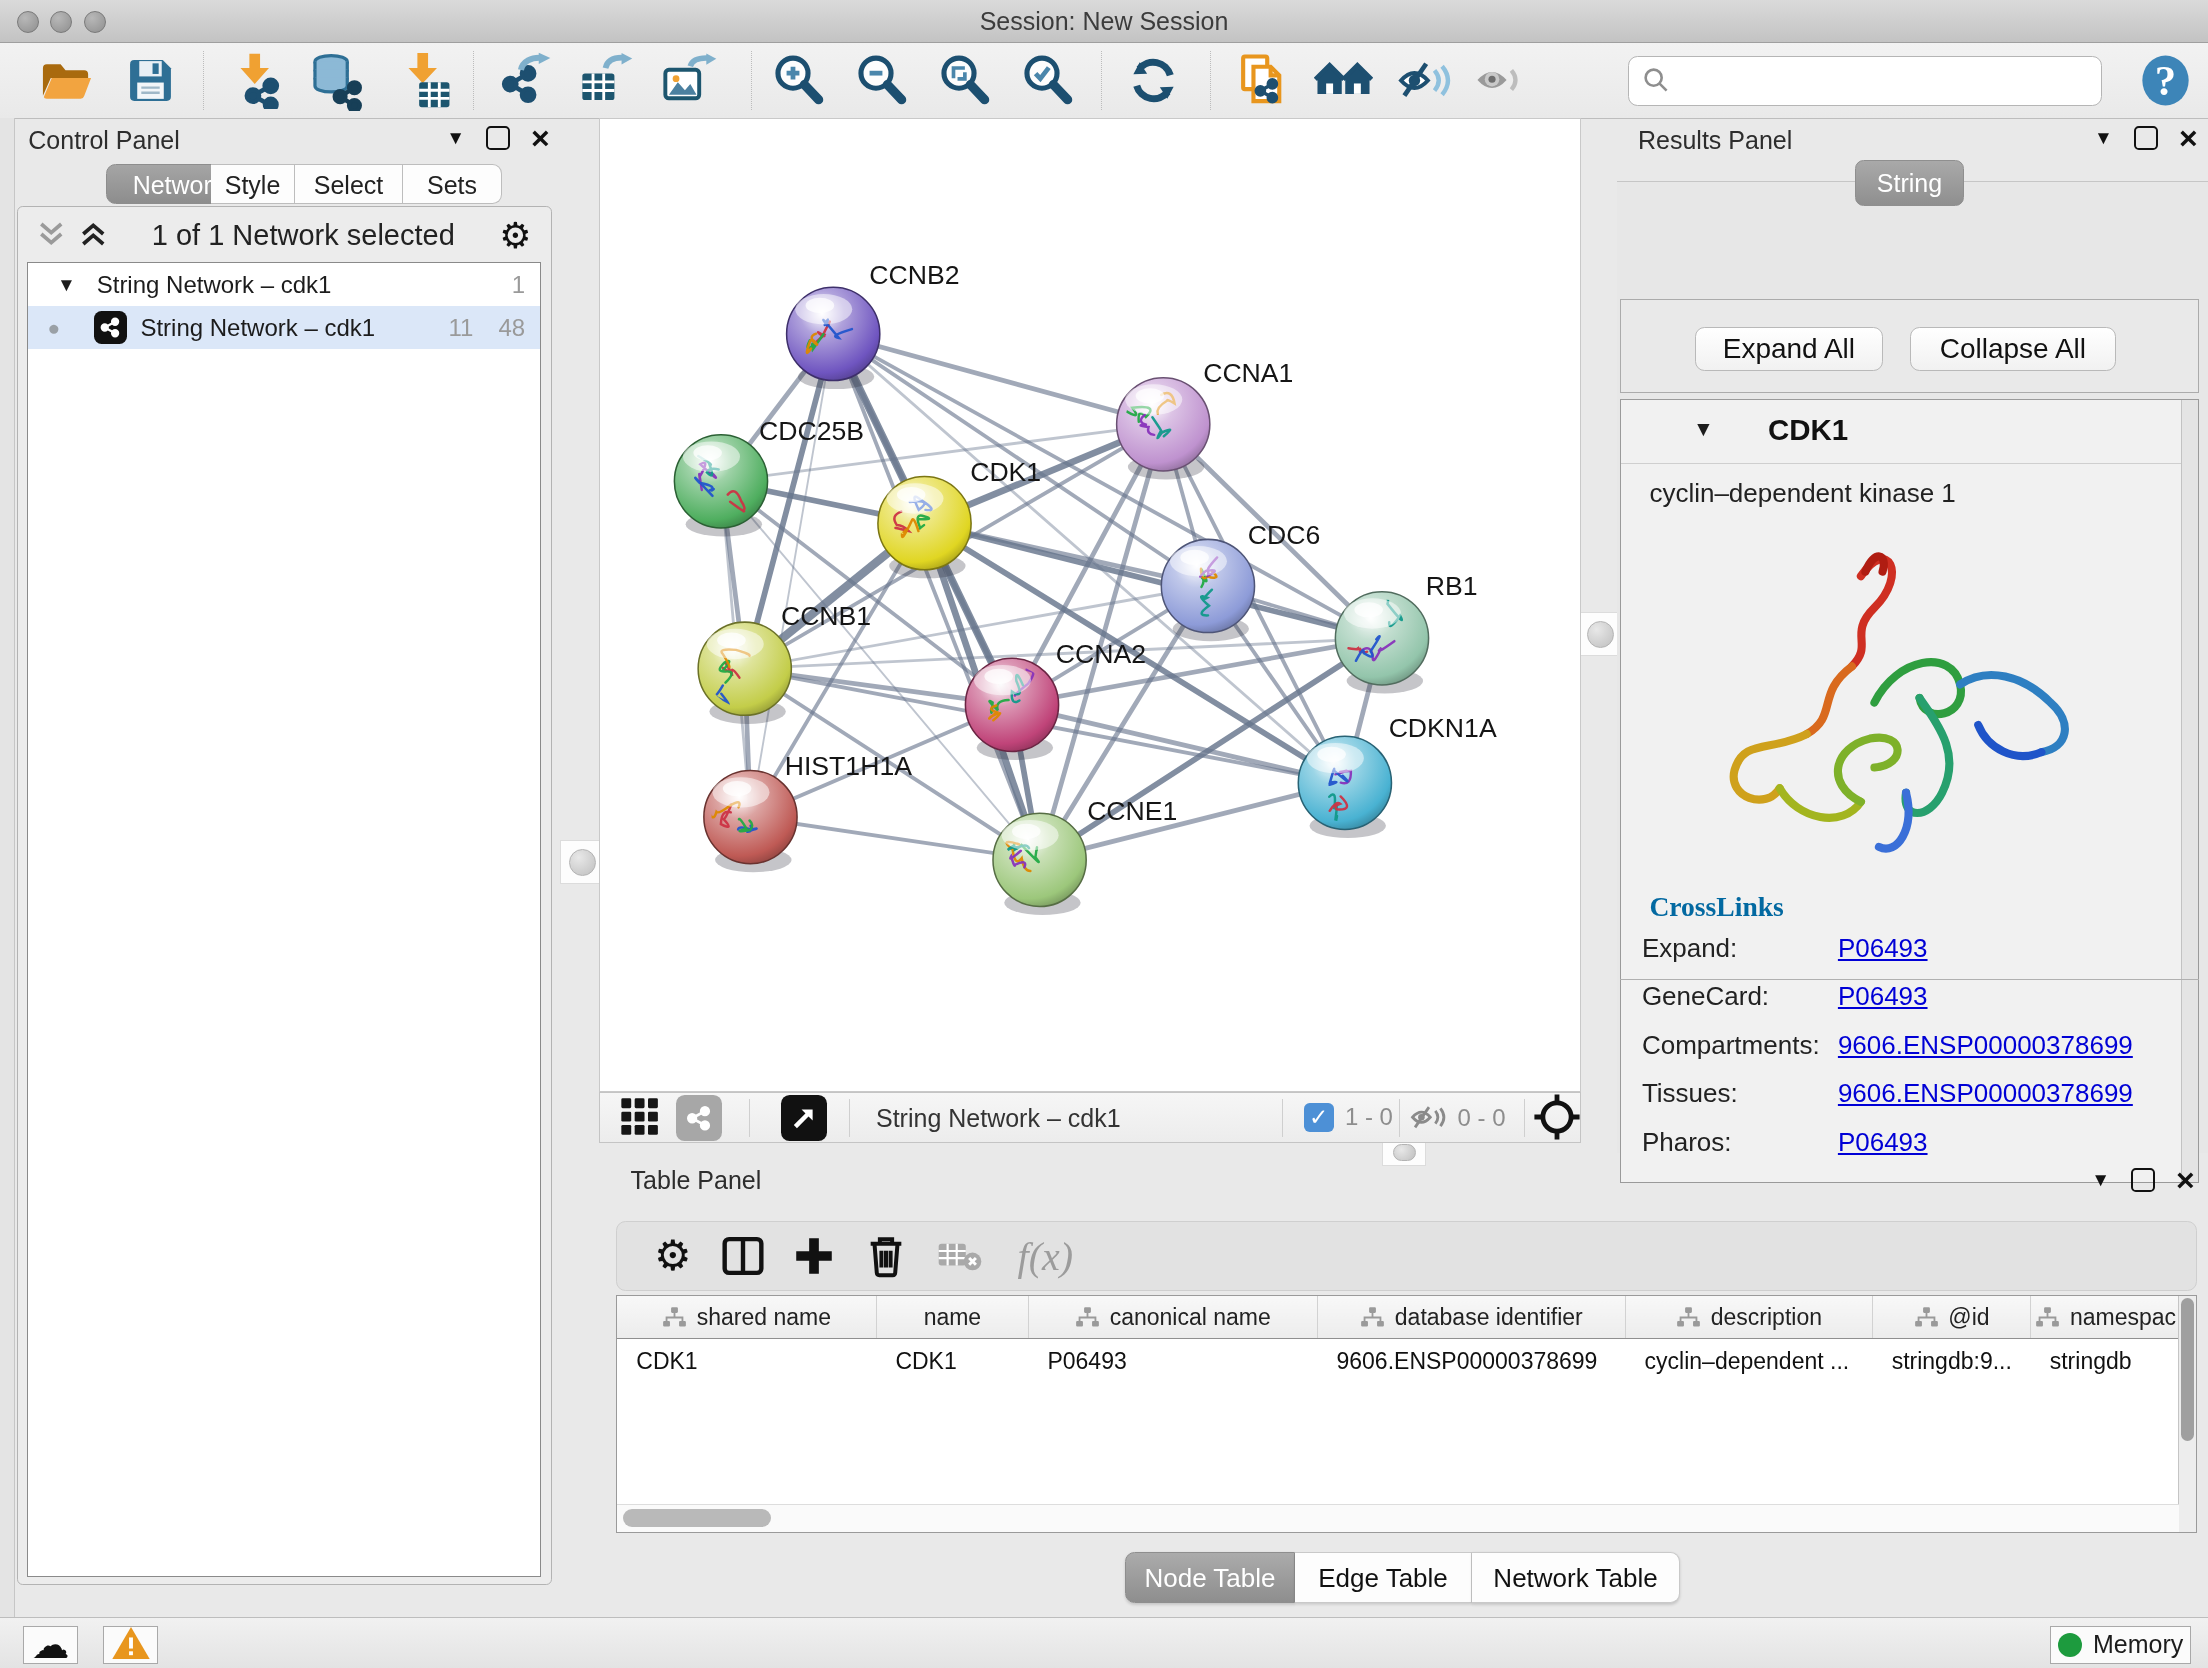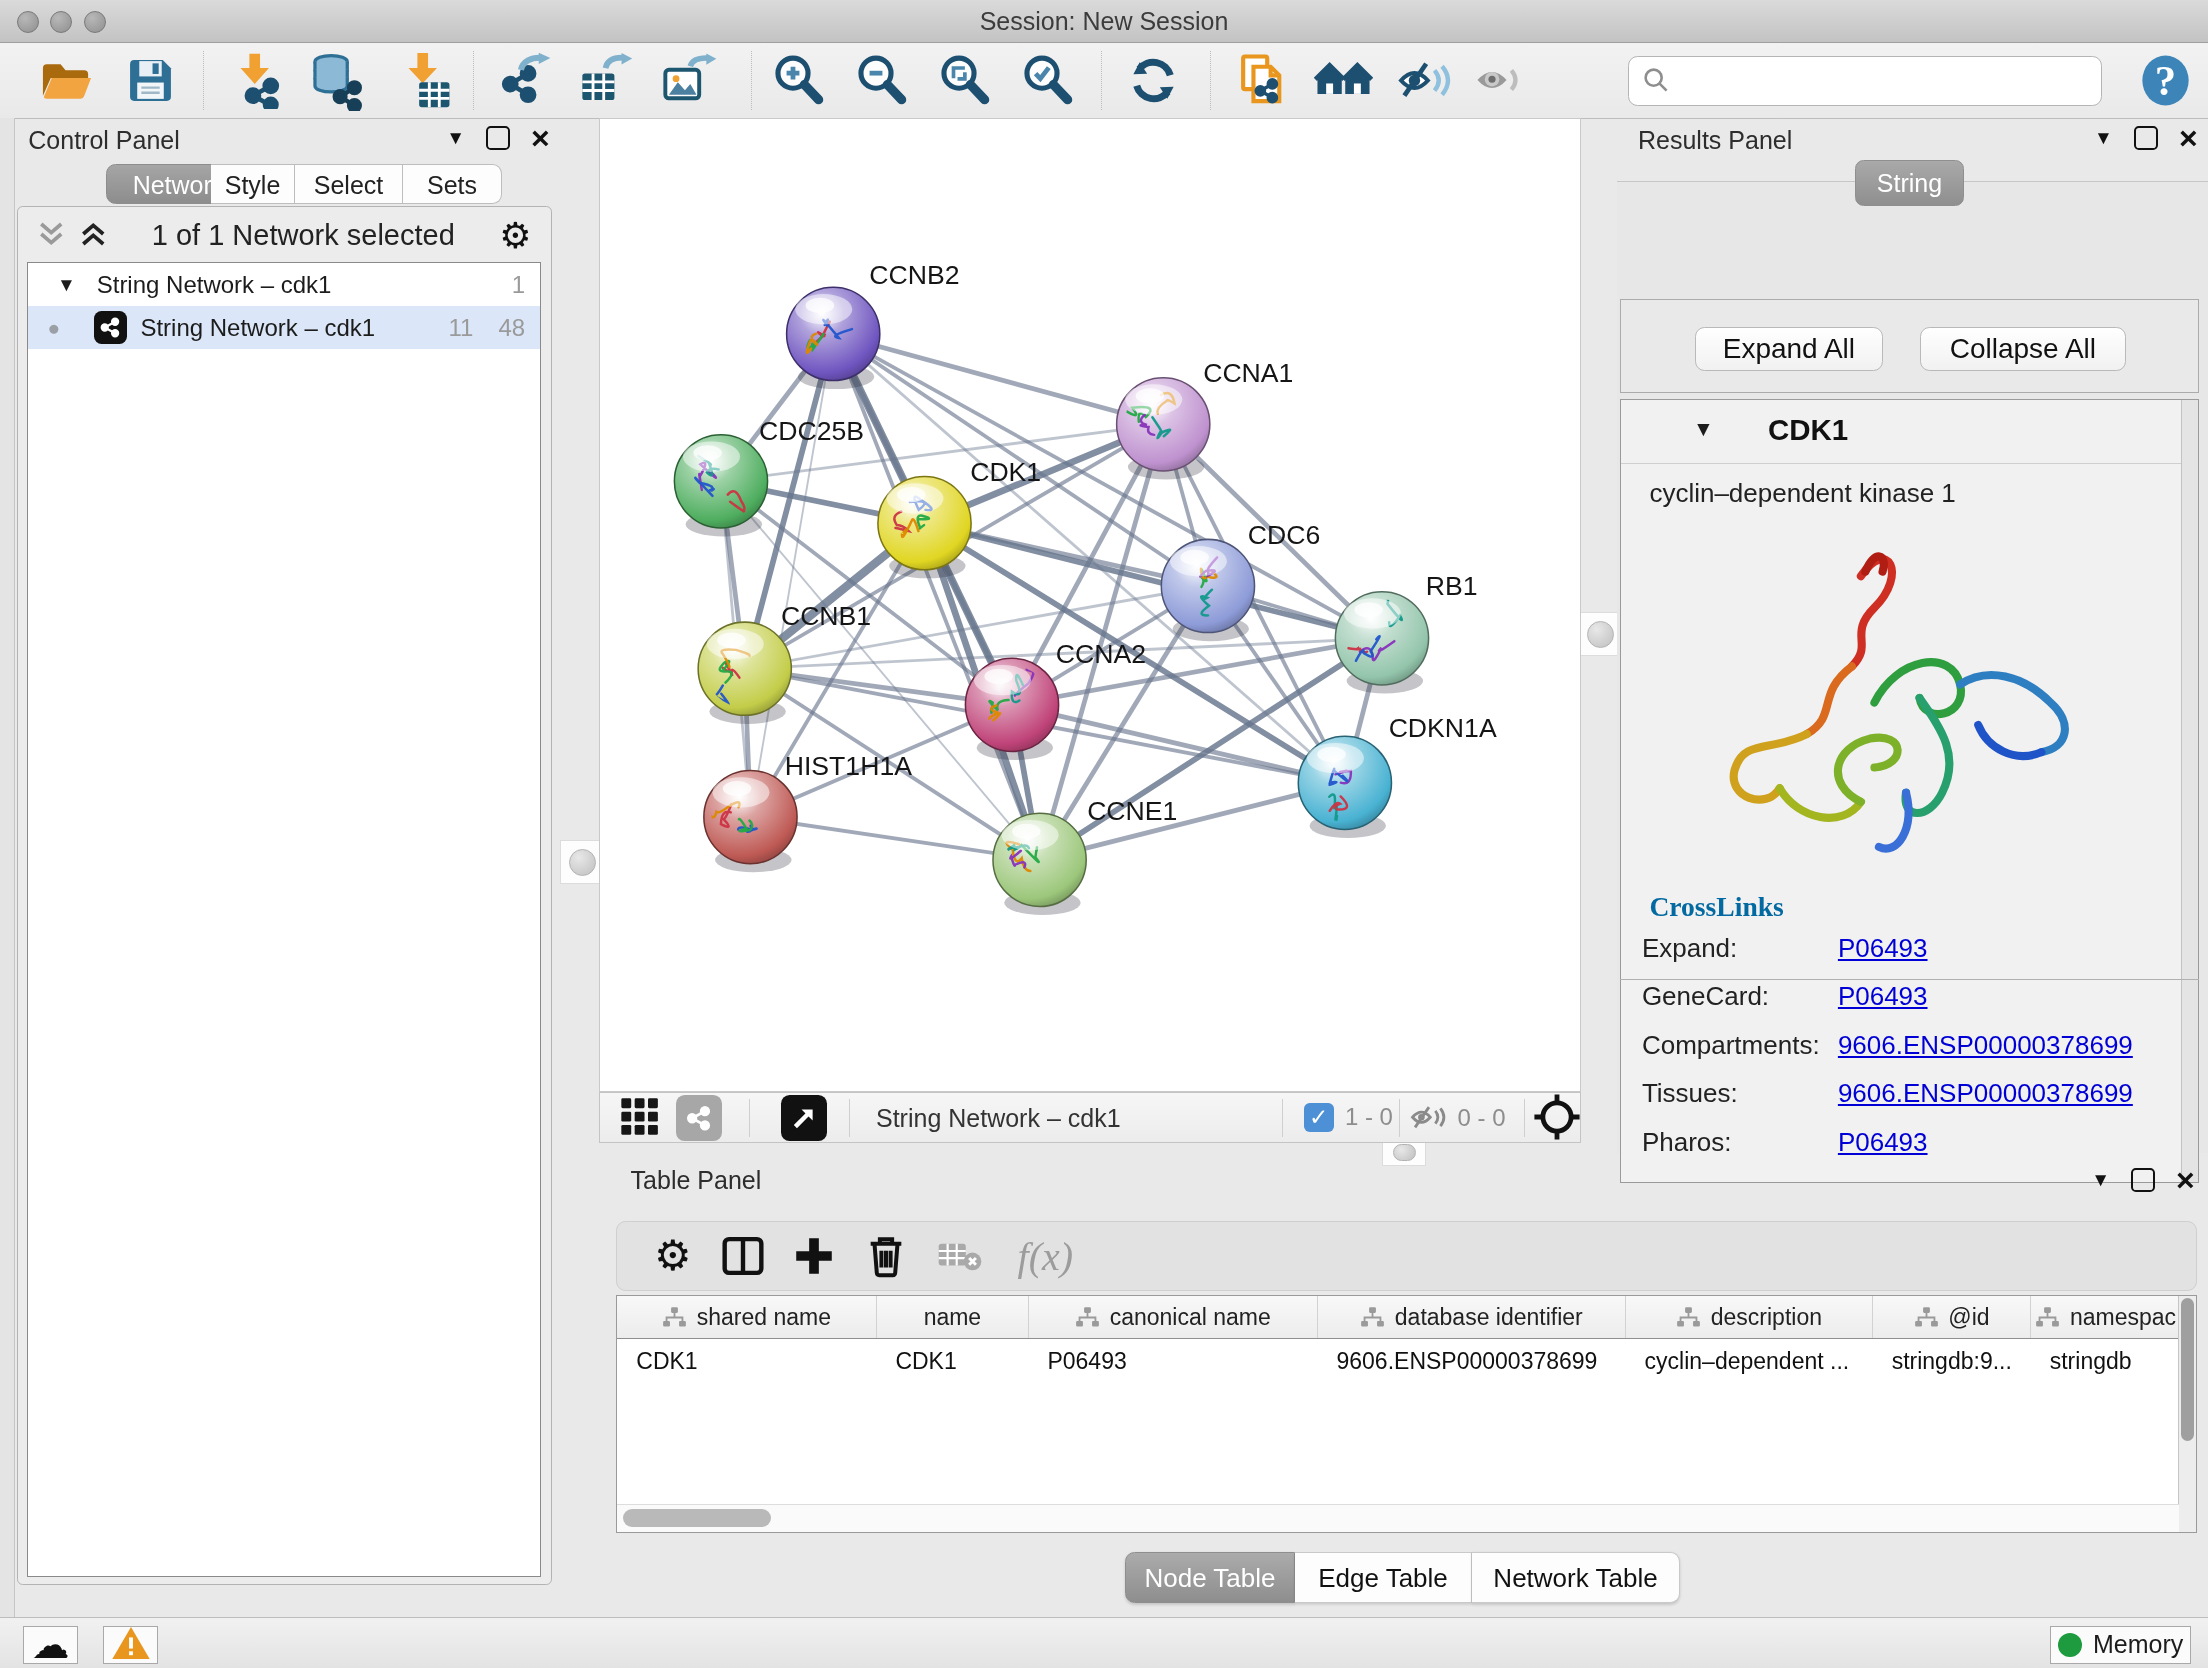--- a/index.html
+++ b/index.html
@@ -730,21 +730,21 @@
   <span id="rp-title" class="ph-title">Results Panel</span>
   <div class="ph-icons" id="rp-icons">
     <span class="ico-collapse">▼</span>
     <span class="ico-float"></span>
     <span class="ico-close">×</span>
   </div>
   <div id="rp-tab">String</div>
   <div id="rp-content">
     <div id="rp-btnbox">
       <div class="rp-btn" style="left:74px;width:186px">Expand All</div>
-      <div class="rp-btn" style="left:299px;width:204px">Collapse All</div>
+      <div class="rp-btn" style="left:289px;width:204px">Collapse All</div>
     </div>
     <div id="rp-cdk1box">
       <div id="rp-cdk1-head">
         <span style="position:absolute;left:72px;top:17px;font-size:21px">▼</span>
         <span id="rp-cdk1-name">CDK1</span>
       </div>
       <div id="rp-desc">cyclin–dependent kinase 1</div>
       <div style="position:absolute;left:38px;top:122px;width:476px;height:361px">
         <svg viewBox="0 0 480 400" width="476" height="361" fill="none" stroke-linecap="round" stroke-width="9">
           <path d="M200 60 C230 16 252 58 215 95 C185 125 215 135 190 160" stroke="#cf2f22"></path>

